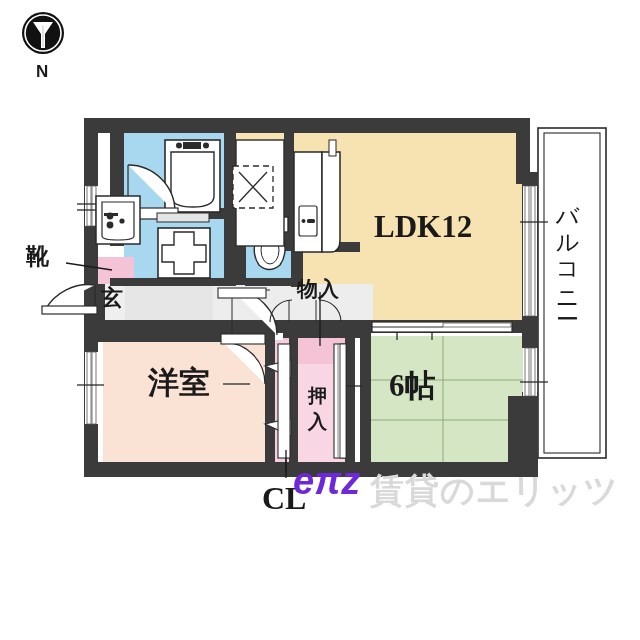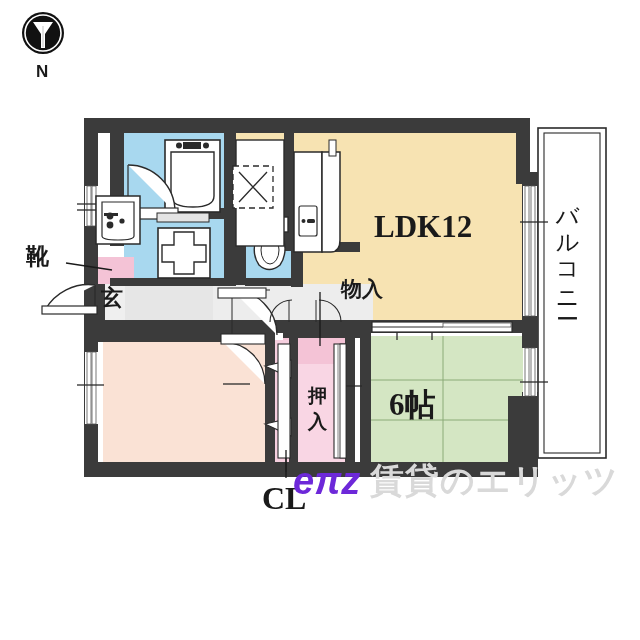--- a/index.html
+++ b/index.html
@@ -31,39 +31,39 @@
     position: absolute;
     font-family: "Liberation Serif", "DejaVu Serif", serif;
     color: #1a1a1a;
     white-space: nowrap;
     line-height: 1.0;
     letter-spacing: 0px;
   }
   .lbl-ldk   { left: 374px; top: 211px; font-size: 31px; font-weight: 700; }
   .lbl-yoshitsu { left: 148px; top: 367px; font-size: 31px; font-weight: 700; }
   .lbl-tatami   { left: 146px; top: 404px; font-size: 31px; font-weight: 700; }
-  .lbl-six   { left: 389px; top: 389px; font-size: 31px; font-weight: 700; }
-  .lbl-monoire { left: 297px; top: 279px; font-size: 21px; font-weight: 700; margin-left: 44px; }
+  .lbl-six   { left: 389px; top: 370px; font-size: 31px; font-weight: 700; }
+  .lbl-monoire { left: 297px; top: 279px; font-size: 21px; font-weight: 700; }
   .lbl-oshiire-1 { left: 308px; top: 386px; font-size: 19px; font-weight: 700; }
   .lbl-oshiire-2 { left: 308px; top: 412px; font-size: 19px; font-weight: 700; }
   .lbl-kutsu { left: 26px; top: 245px; font-size: 23px; font-weight: 700; }
   .lbl-genkan { left: 101px; top: 287px; font-size: 22px; font-weight: 700; }
   .lbl-cl { left: 262px; top: 482px; font-size: 32px; font-weight: 700; }
   .lbl-n  { left: 36px; top: 63px; font-size: 17px; font-weight: 700;
             font-family: "Liberation Sans", sans-serif; }
   .lbl-balcony {
     left: 556px; top: 190px;
     font-size: 23px; font-weight: 400;
     writing-mode: vertical-rl;
     text-orientation: upright;
     letter-spacing: 3px;
   }
   .wm {
     position: absolute;
-    left: 290px; top: 458px;
+    left: 290px; top: 468px;
     font-size: 34px;
     font-weight: 700;
     color: #d9d9d9;
     font-family: "Liberation Sans", sans-serif;
     letter-spacing: 1px;
   }
   .wm-logo {
     position: absolute;
     left: 293px; top: 460px;
     font-size: 38px;
@@ -346,20 +346,21 @@
 
       <path d="M 320 292 L 320 346"></path>
 
       <path d="M 286 478 L 286 450"></path>
     </g>
 
   </svg>
 
   <div class="lbl lbl-n">N</div>
   <div class="lbl lbl-ldk">LDK12</div>
+  <div class="lbl lbl-yoshitsu">洋室</div>
   <div class="lbl lbl-six">6帖</div>
   <div class="lbl lbl-balcony">バルコニー</div>
   <div class="lbl lbl-genkan">玄</div>
   <div class="lbl lbl-monoire">物入</div>
   <div class="lbl lbl-oshiire-1">押</div>
   <div class="lbl lbl-oshiire-2">入</div>
   <div class="lbl lbl-kutsu">靴</div>
   <div class="lbl lbl-cl">CL</div>
 
   <div class="wm-logo">eπz</div>

